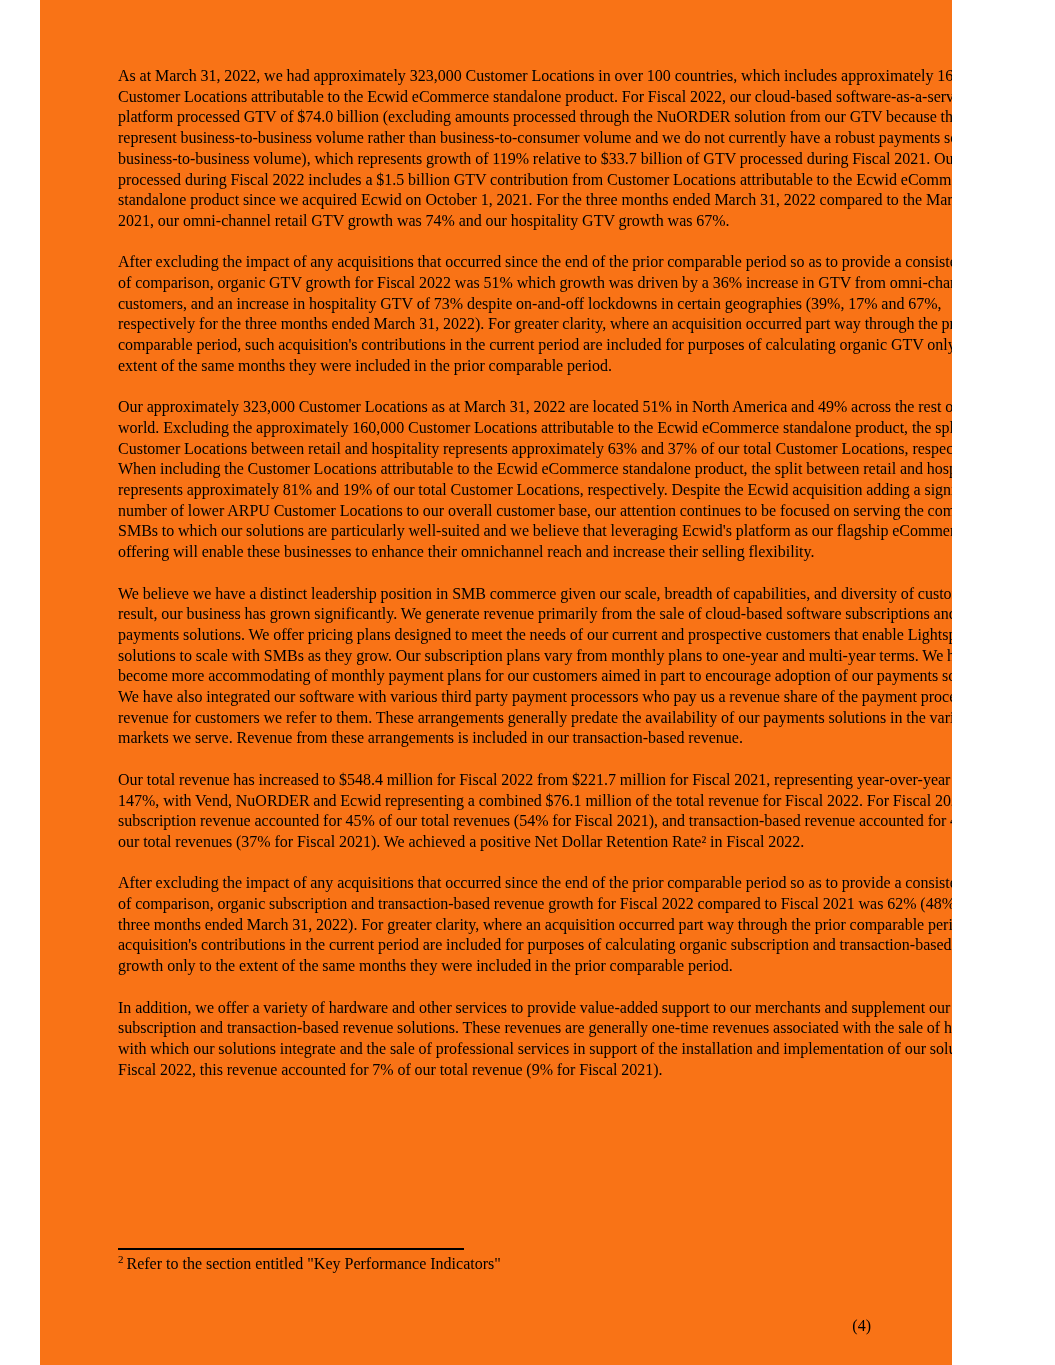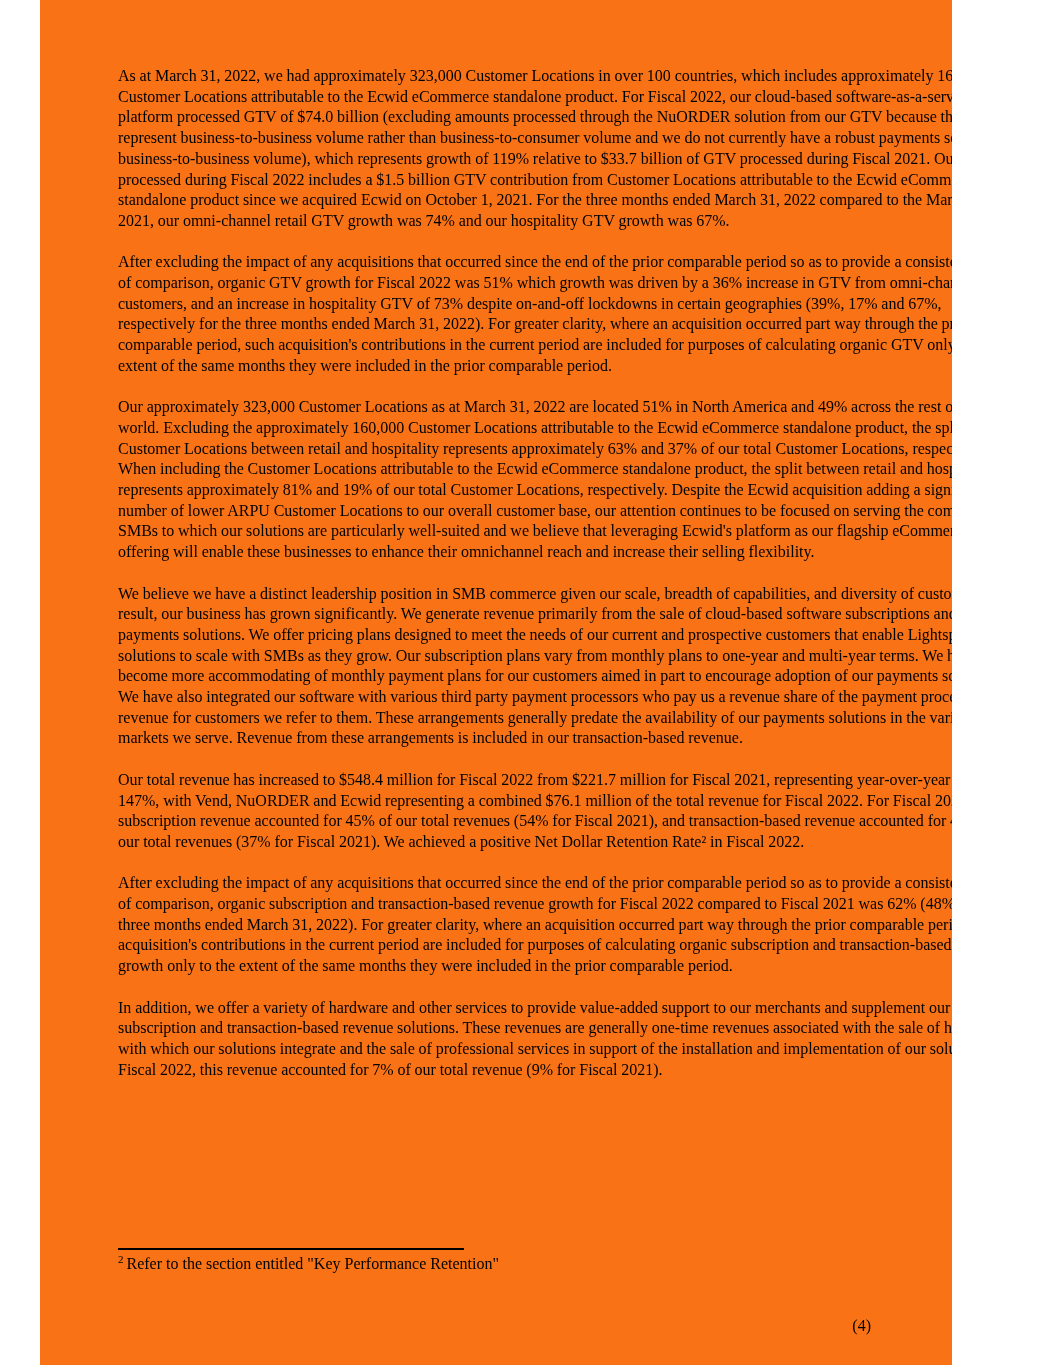--- a/index.html
+++ b/index.html
@@ -72,19 +72,19 @@
     <p class="body-paragraph">Our approximately 323,000 Customer Locations as at March 31, 2022 are located 51% in North America and 49% across the rest of the world. Excluding the approximately 160,000 Customer Locations attributable to the Ecwid eCommerce standalone product, the split of the Customer Locations between retail and hospitality represents approximately 63% and 37% of our total Customer Locations, respectively. When including the Customer Locations attributable to the Ecwid eCommerce standalone product, the split between retail and hospitality represents approximately 81% and 19% of our total Customer Locations, respectively. Despite the Ecwid acquisition adding a significant number of lower ARPU Customer Locations to our overall customer base, our attention continues to be focused on serving the complex SMBs to which our solutions are particularly well-suited and we believe that leveraging Ecwid's platform as our flagship eCommerce offering will enable these businesses to enhance their omnichannel reach and increase their selling flexibility.</p>
     <p class="body-paragraph">We believe we have a distinct leadership position in SMB commerce given our scale, breadth of capabilities, and diversity of customers. As a result, our business has grown significantly. We generate revenue primarily from the sale of cloud-based software subscriptions and our payments solutions. We offer pricing plans designed to meet the needs of our current and prospective customers that enable Lightspeed solutions to scale with SMBs as they grow. Our subscription plans vary from monthly plans to one-year and multi-year terms. We have become more accommodating of monthly payment plans for our customers aimed in part to encourage adoption of our payments solutions. We have also integrated our software with various third party payment processors who pay us a revenue share of the payment processing revenue for customers we refer to them. These arrangements generally predate the availability of our payments solutions in the various markets we serve. Revenue from these arrangements is included in our transaction-based revenue.</p>
     <p class="body-paragraph">Our total revenue has increased to $548.4 million for Fiscal 2022 from $221.7 million for Fiscal 2021, representing year-over-year growth of 147%, with Vend, NuORDER and Ecwid representing a combined $76.1 million of the total revenue for Fiscal 2022. For Fiscal 2022, subscription revenue accounted for 45% of our total revenues (54% for Fiscal 2021), and transaction-based revenue accounted for 48% of our total revenues (37% for Fiscal 2021). We achieved a positive Net Dollar Retention Rate² in Fiscal 2022.</p>
     <p class="body-paragraph">After excluding the impact of any acquisitions that occurred since the end of the prior comparable period so as to provide a consistent basis of comparison, organic subscription and transaction-based revenue growth for Fiscal 2022 compared to Fiscal 2021 was 62% (48% for the three months ended March 31, 2022). For greater clarity, where an acquisition occurred part way through the prior comparable period, such acquisition's contributions in the current period are included for purposes of calculating organic subscription and transaction-based revenue growth only to the extent of the same months they were included in the prior comparable period.</p>
     <p class="body-paragraph">In addition, we offer a variety of hardware and other services to provide value-added support to our merchants and supplement our subscription and transaction-based revenue solutions. These revenues are generally one-time revenues associated with the sale of hardware with which our solutions integrate and the sale of professional services in support of the installation and implementation of our solutions. For Fiscal 2022, this revenue accounted for 7% of our total revenue (9% for Fiscal 2021).</p>
   </div>
 
   <div class="footnote">
     <div class="footnote-rule"></div>
     <div class="footnote-text">
-      <sup>2</sup><span>Refer to the section entitled "Key Performance Retention"</span>
+      <sup>2</sup><span>Refer to the section entitled "Key Performance Indicators"</span>
     </div>
   </div>
 
   <div class="page-number">(4)</div>
 
 </div>
 
 </body></html>

